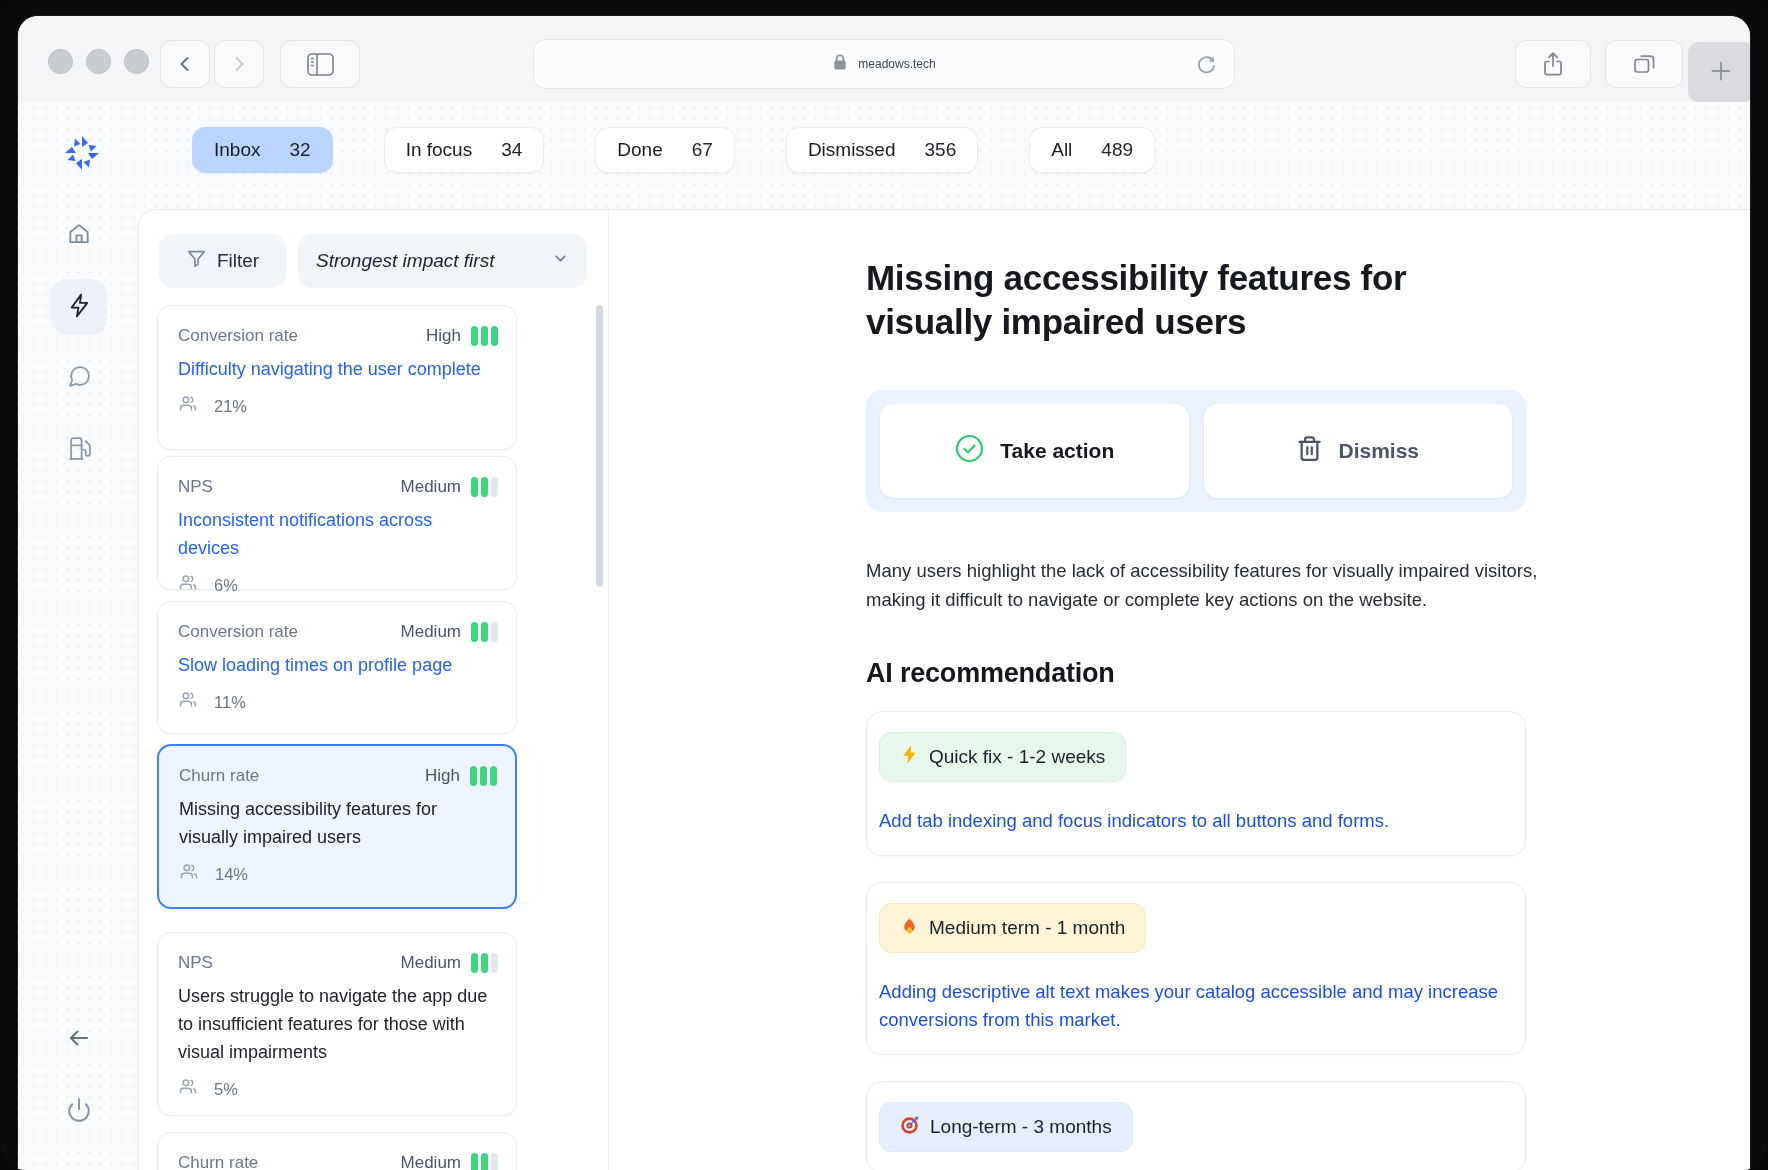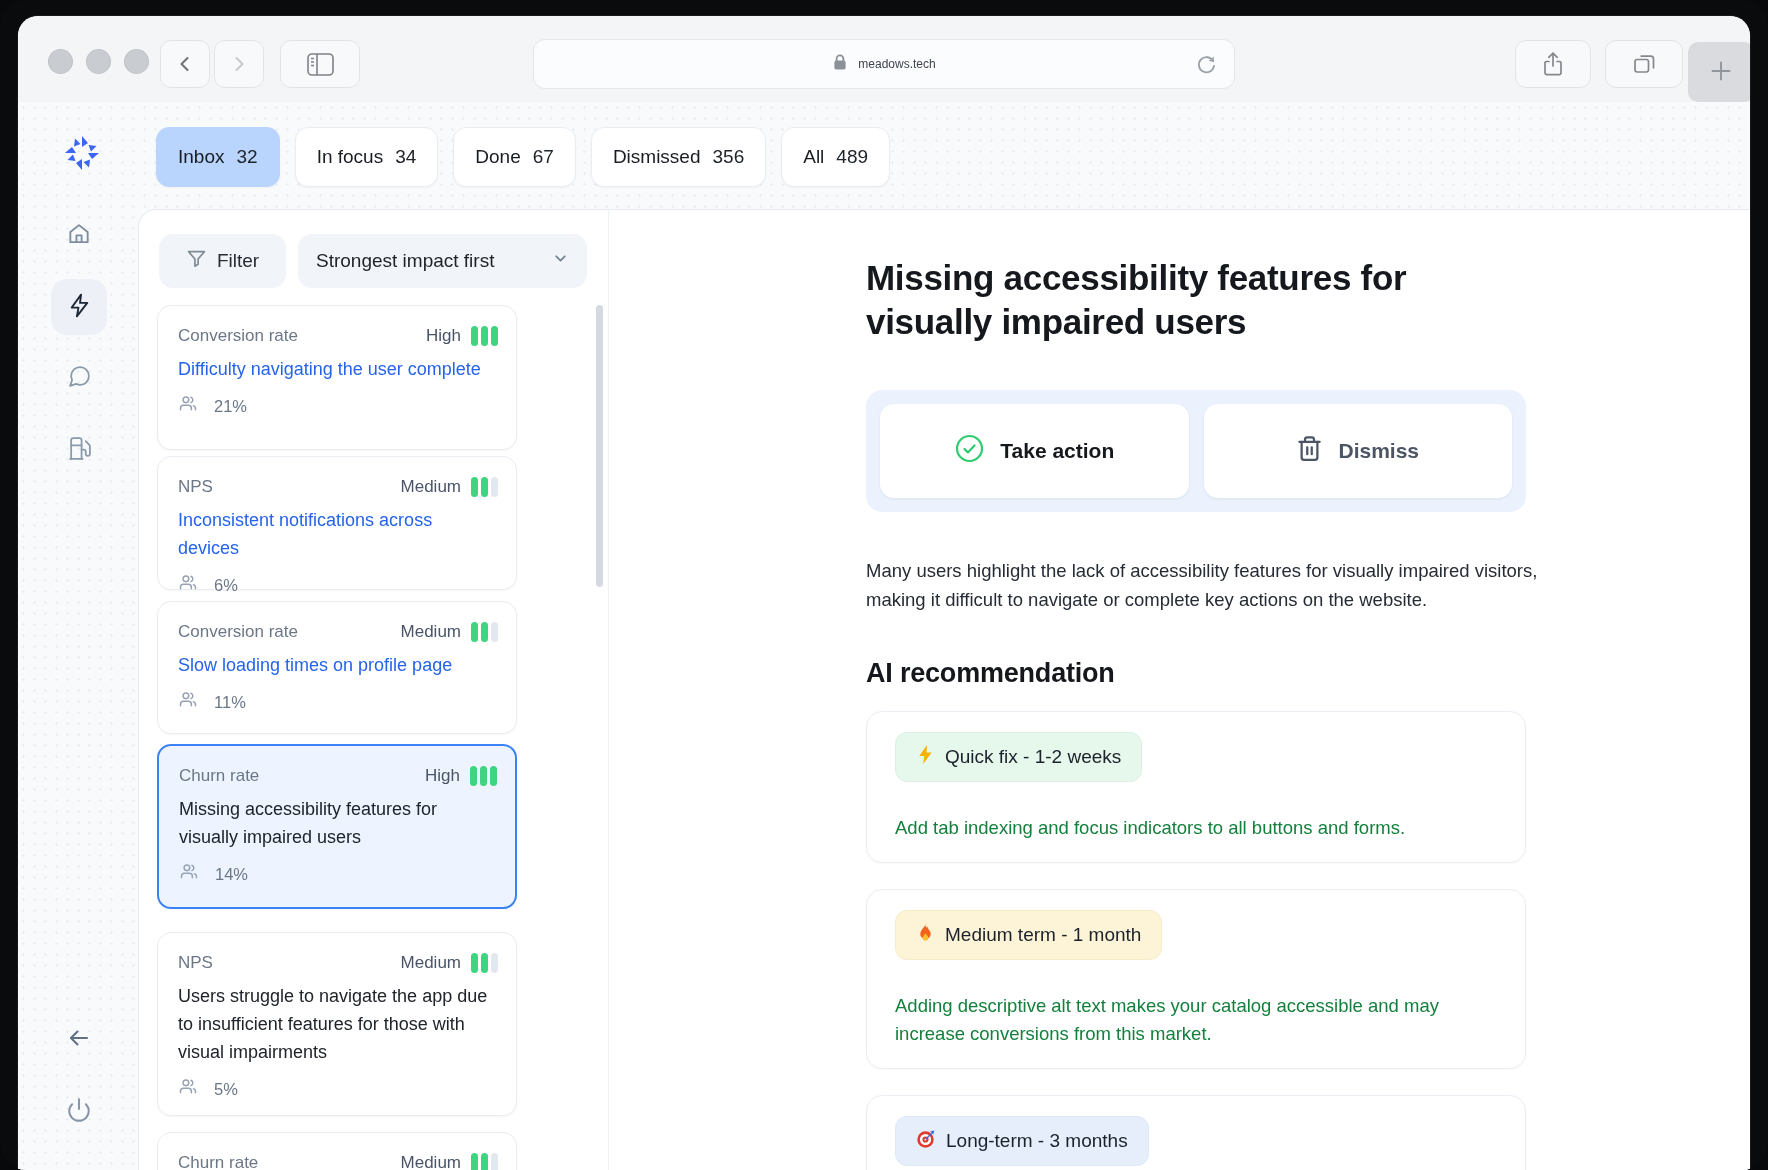--- a/index.html
+++ b/index.html
@@ -21,35 +21,35 @@
   .plusbox { position:absolute; right:-4px; top:26px; width:66px; height:60px; background:#d9dbde; border:none; border-radius:10px; display:flex; align-items:center; justify-content:center; cursor:pointer; }
   .addressbar { position:absolute; left:515px; top:23px; width:702px; height:50px; background:#fbfcfd; border:1px solid #e4e6e9; border-radius:12px; display:flex; align-items:center; justify-content:center; gap:10px; cursor:text; }
   .url { font-size:12px; color:#3d444c; }
   .reload { position:absolute; right:16px; top:13px; background:none; border:none; cursor:pointer; }
 
   
   .app { position:absolute; left:0; right:0; top:86px; bottom:0; background:#f8fafc;
          background-image:radial-gradient(#e9eef5 1.2px, transparent 1.2px); background-size:11px 11px; }
   .logo { position:absolute; left:44px; top:31px; width:40px; height:40px; cursor:pointer; }
   .tabrow { position:absolute; left:138px; top:25px; display:flex; gap:15px; }
-  .pill { height:60px; padding:0 21px; border-radius:13px; background:#ffffff; border:1px solid #e9ecf0; display:flex; align-items:center; gap:12px; font-size:19px; color:#191d23; cursor:pointer; box-shadow:0 1px 2px rgba(16,24,40,.04); }
+  .pill { height:46px; padding:0 21px; border-radius:13px; background:#ffffff; border:1px solid #e9ecf0; display:flex; align-items:center; gap:29px; font-size:19px; color:#191d23; cursor:pointer; box-shadow:0 1px 2px rgba(16,24,40,.04);margin-left:36px; }
   .pill .count { color:#20252c; }
   .pill.active { background:#b9d4fd; border-color:#b9d4fd; }
 
   
   .railitem { position:absolute; left:33px; width:56px; height:56px; display:flex; align-items:center; justify-content:center; border-radius:16px; cursor:pointer; }
   .railitem.active { background:#edf1f7; }
   .ri-home { top:106px; } .ri-bolt { top:177px; } .ri-chat { top:248px; } .ri-fuel { top:320px; }
   .ri-collapse { top:910px; } .ri-power { top:982px; }
 
   
   .panel { position:absolute; left:120px; right:0; top:107px; bottom:0; background:#fff; border:1px solid #e7ebf1; border-right:none; border-bottom:none; border-radius:18px 0 0 0; overflow:hidden; }
   .listcol { position:absolute; left:0; top:0; bottom:0; width:470px; border-right:1px solid #eef1f5; overflow:hidden; }
   .filterbtn { position:absolute; left:20px; top:24px; width:127px; height:54px; background:#f1f4f8; border:none; border-radius:14px; display:flex; align-items:center; justify-content:center; gap:10px; font-size:19px; color:#272c34; cursor:pointer; }
-  .sortbtn { position:absolute; left:159px; top:24px; width:289px; height:54px; background:#f1f4f8; border:none; border-radius:14px; display:flex; align-items:center; padding:0 18px; font-size:19px; color:#1e232a; cursor:pointer; }
+  .sortbtn { position:absolute; left:159px; top:24px; width:289px; height:54px; background:#f1f4f8; border:none; border-radius:14px; display:flex; align-items:center; padding:0 18px; font-size:19px; color:#1e232a; cursor:pointer;font-style:italic; }
   .sortbtn .lbl { flex:1; text-align:left; }
   .scrollthumb { position:absolute; right:5px; top:95px; width:7px; height:282px; border-radius:4px; background:#d5dae2; cursor:grab; }
 
   .card { position:absolute; left:18px; width:360px; background:#fff; border:1px solid #e9edf2; border-radius:14px; padding:20px 18px 20px 20px; box-shadow:0 1px 2px rgba(16,24,40,.04); cursor:pointer; }
   .card.sel { border:2px solid #3b82f6; background:#edf4ff; }
   .p1 { top:95px; height:145px; } .p2 { top:246px; height:134px; } .p3 { top:391px; height:133px; }
   .p4 { top:534px; height:165px; } .p5 { top:722px; height:184px; } .p6 { top:922px; height:130px; }
   .metricrow { display:flex; align-items:center; justify-content:space-between; }
   .metric { font-size:17px; color:#6b7787; }
   .impact { display:flex; align-items:center; gap:10px; font-size:17px; color:#4a5568; }
@@ -63,27 +63,27 @@
   
   .detail { position:absolute; left:470px; right:0; top:0; bottom:0; background:#fff; }
   .dinner { position:absolute; left:257px; top:0; width:720px; }
   .dtitle { margin-top:46px; max-width:640px; font-size:35px; line-height:44px; font-weight:700; letter-spacing:-.3px; color:#15181d; }
   .actions { margin-top:46px; width:660px; background:#ebf2fe; border-radius:16px; padding:14px; display:flex; gap:15px; }
   .abtn { flex:1; height:94px; background:#fff; border:none; border-radius:14px; display:flex; align-items:center; justify-content:center; gap:15px; font-size:21px; cursor:pointer; box-shadow:0 1px 3px rgba(16,24,40,.08); }
   .abtn.primary { font-weight:700; color:#15181d; }
   .abtn.secondary { font-weight:600; color:#4c5564; }
   .desc { margin-top:44px; max-width:700px; font-size:18.5px; line-height:29px; color:#262c35; }
   .aihead { margin-top:44px; font-size:27px; font-weight:700; color:#14171c; letter-spacing:-.2px; }
-  .reccard { margin-top:22px; width:660px; background:#fff; border:1px solid #eaeef3; border-radius:16px; padding:20px 28px; box-shadow:0 1px 2px rgba(16,24,40,.03); }
+  .reccard { margin-top:22px; width:660px; background:#fff; border:1px solid #eaeef3; border-radius:16px; padding:20px 12px; box-shadow:0 1px 2px rgba(16,24,40,.03); }
   .reccard + .reccard { margin-top:26px; }
   .badge { display:inline-flex; align-items:center; gap:10px; height:50px; padding:0 20px; border-radius:12px; font-size:19px; color:#1c222b; }
   .badge.green { background:#e6f7ec; border:1px solid #dbf0e3; }
   .badge.yellow { background:#fdf4d7; border:1px solid #f7ecc8; }
   .badge.blue { background:#e6eefc; border:1px solid #dde8fa; }
-  .rectext { margin-top:32px; font-size:18.5px; line-height:28px; color:#15803d; }
+  .rectext { margin-top:25px; font-size:18.5px; line-height:28px; color:#1d4ed8; }
 </style>
 </head>
 <body>
 
 <div class="screen">
  <div class="window">
 
   <div class="chrome">
     <div class="traffic">
       <span class="light"></span>

